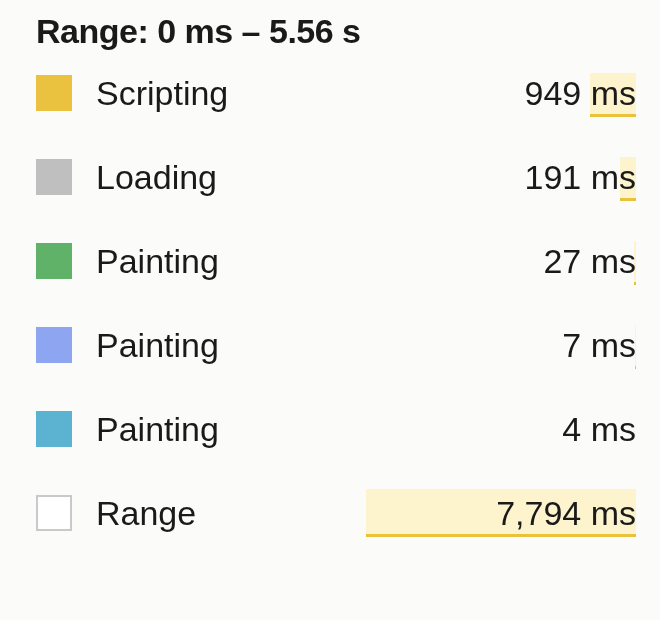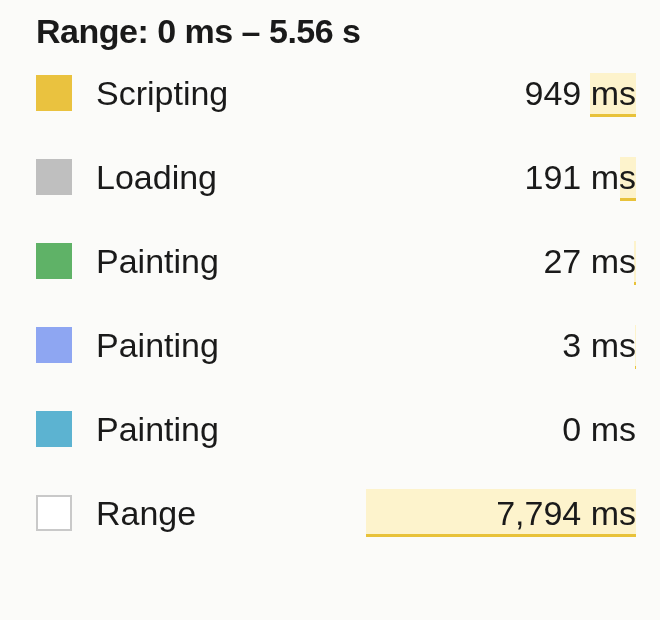--- a/index.html
+++ b/index.html
@@ -117,31 +117,31 @@
         <div class="value">27 ms</div>
       </div>
     </div>
 
     <div class="row">
       <div class="swatch" style="background:#8ea6f2"></div>
       <div class="label">Painting</div>
       <div class="spacer"></div>
       <div class="value-wrap">
         <div class="bar bar-loading"></div>
-        <div class="value">3 ms</div>
+        <div class="value">7 ms</div>
       </div>
     </div>
 
     <div class="row">
       <div class="swatch" style="background:#5cb3d1"></div>
       <div class="label">Painting</div>
       <div class="spacer"></div>
       <div class="value-wrap">
         <div class="bar bar-messaging"></div>
-        <div class="value">0 ms</div>
+        <div class="value">4 ms</div>
       </div>
     </div>
 
     <div class="row">
       <div class="swatch outline"></div>
       <div class="label">Range</div>
       <div class="spacer"></div>
       <div class="value-wrap">
         <div class="bar bar-total"></div>
         <div class="value">7,794 ms</div>

